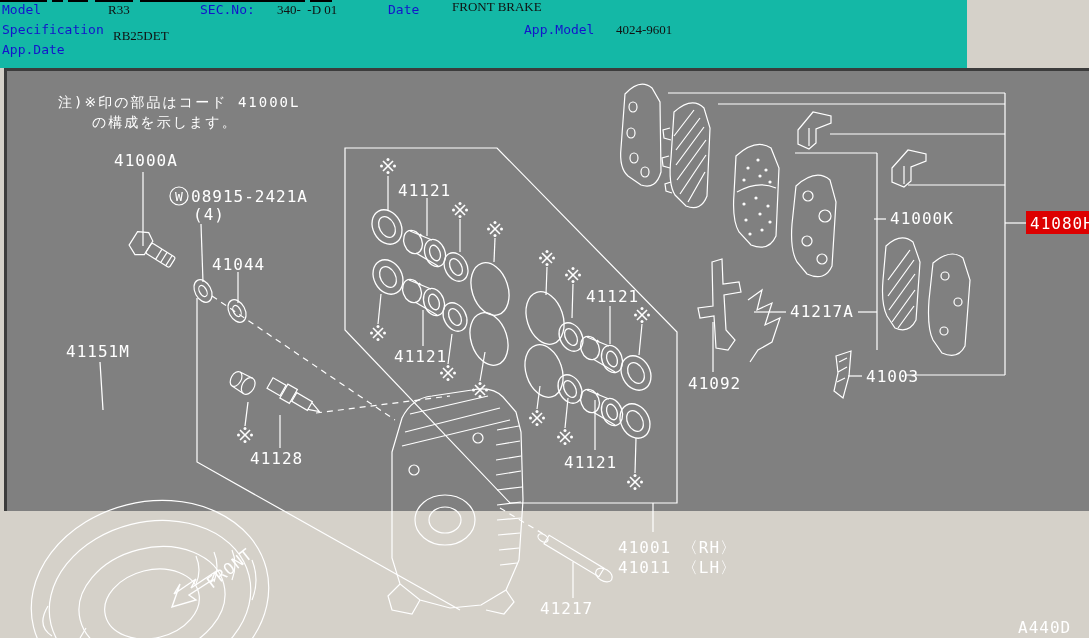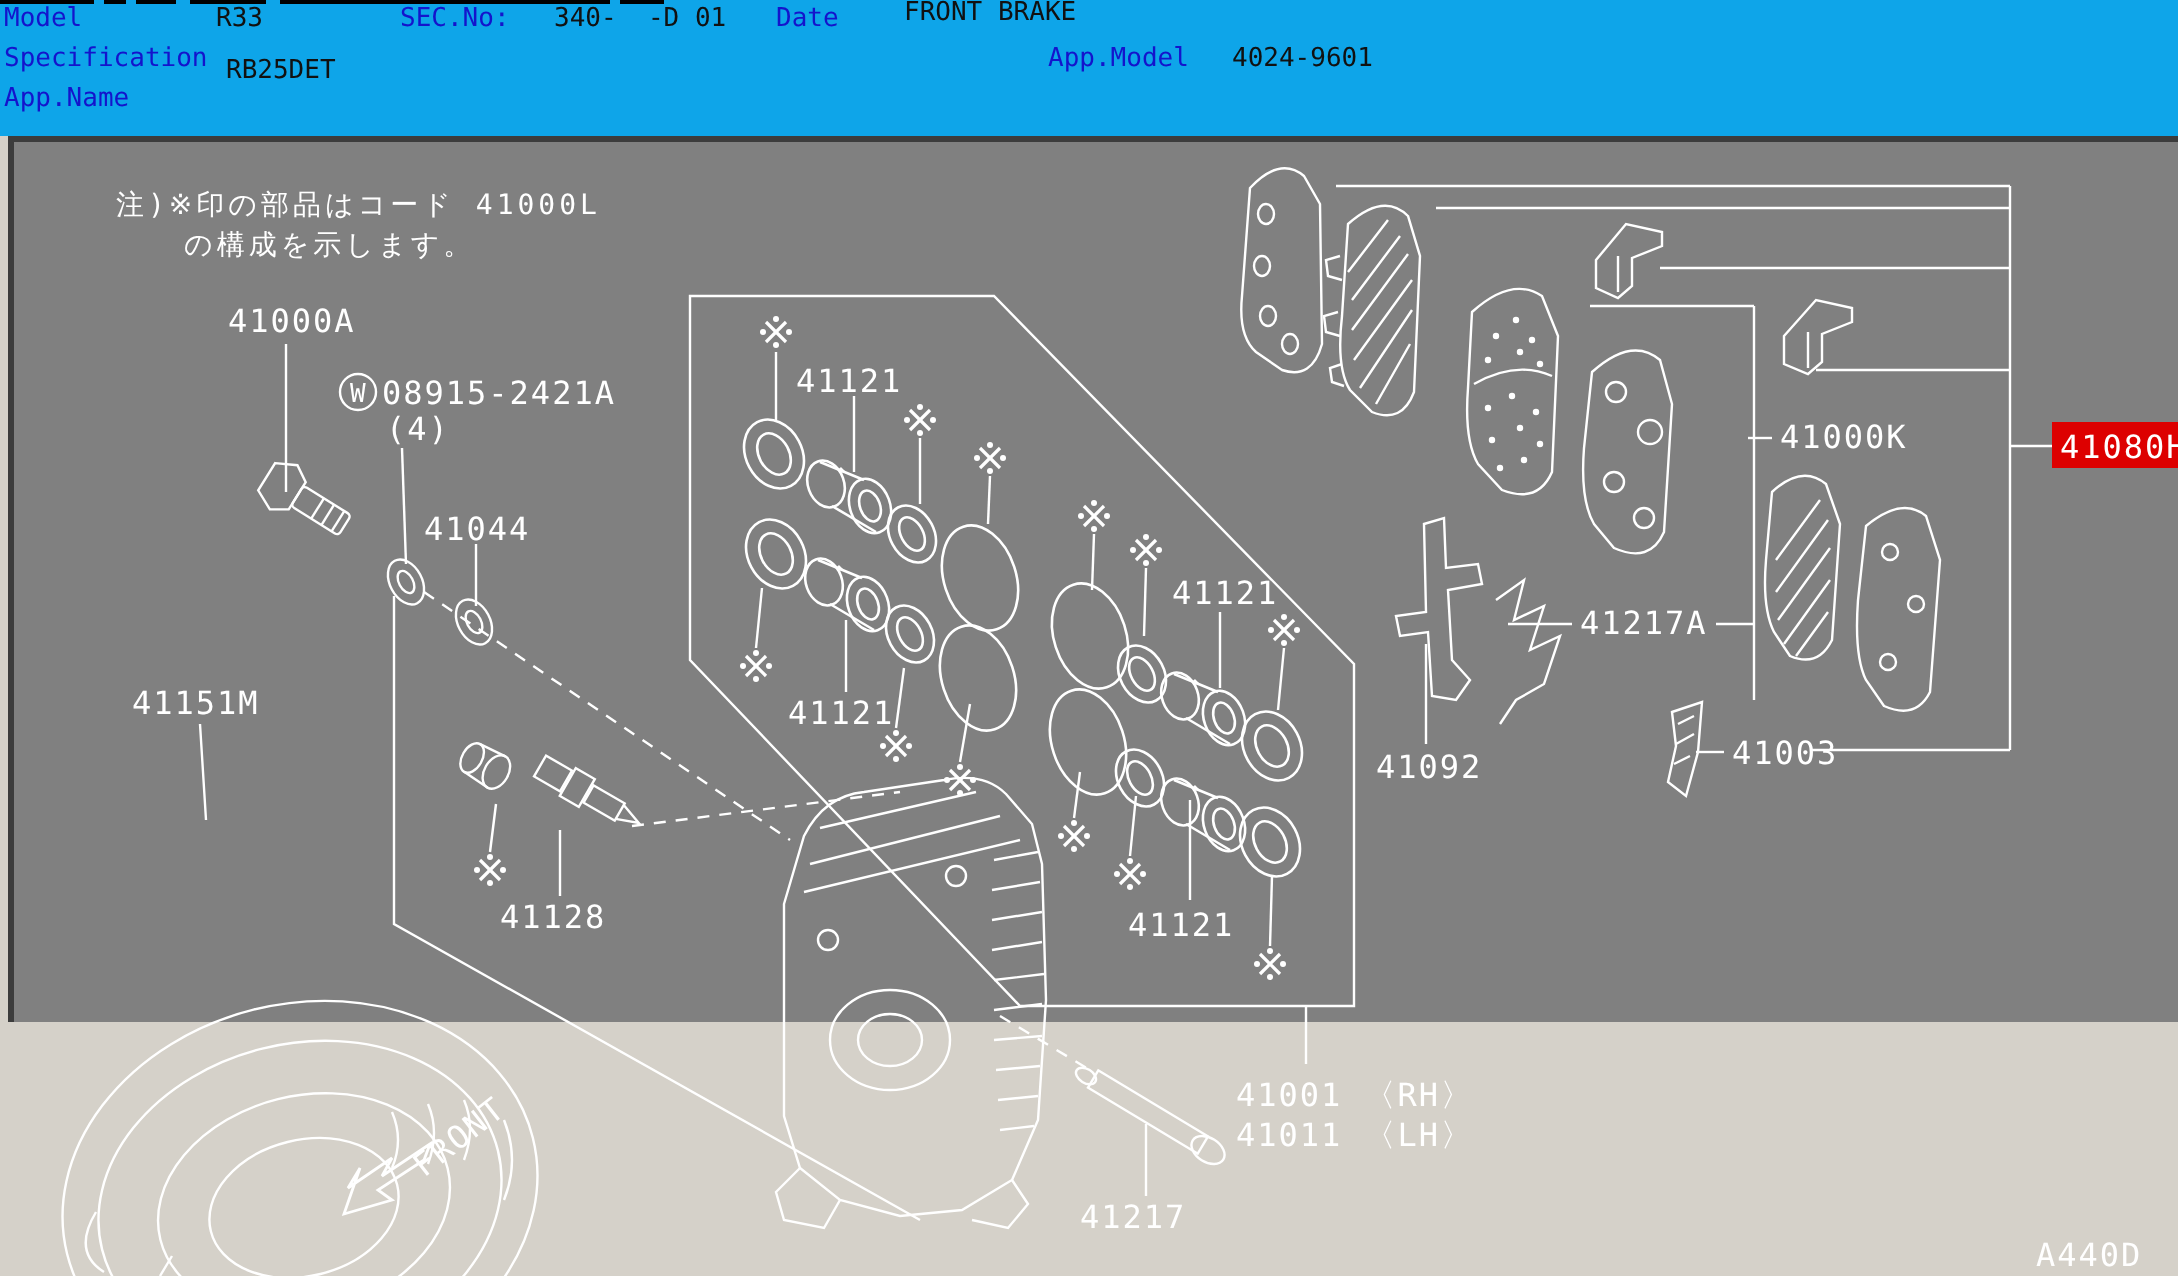--- a/index.html
+++ b/index.html
@@ -2,24 +2,24 @@
 <html><head>
 <meta charset="utf-8">
 <style>
   html,body{margin:0;padding:0;}
   body{
     width:1089px;height:638px;position:relative;overflow:hidden;
     background:#d5d1c9;
     font-family:"DejaVu Sans Mono","DejaVu Sans",monospace;
   }
   
-  .hdr{position:absolute;left:0;top:0;width:1089px;height:68px;background:#0ea5e9;}
+  .hdr{position:absolute;left:0;top:0;width:967px;height:68px;background:#14b8a6;}
   .hf{position:absolute;font-size:13px;line-height:14px;white-space:pre;}
   .hf.blue{color:#1414cc;}
-  .hf.black{color:#111;}
+  .hf.black{color:#111;font-family:Liberation Serif, serif;}
   .tick{position:absolute;top:0;height:2px;background:#000;}
   
   .diagram{
     position:absolute;left:4px;top:68px;width:1085px;height:443px;
     background:#808080;border-left:3px solid #3c3c3c;border-top:3px solid #3c3c3c;
     box-sizing:border-box;
   }
   svg text{
     font-family:"DejaVu Sans Mono","DejaVu Sans",monospace;
     fill:#ffffff;
@@ -41,21 +41,21 @@
 
   <div class="hf blue" style="left:2px;top:3px">Model</div>
   <div class="hf black" style="left:108px;top:3px">R33</div>
   <div class="hf blue" style="left:200px;top:3px">SEC.No:</div>
   <div class="hf black" style="left:277px;top:3px">340-  -D 01</div>
   <div class="hf blue" style="left:388px;top:3px">Date</div>
   <div class="hf black" style="left:452px;top:0">FRONT BRAKE</div>
   <div class="hf blue" style="left:2px;top:23px">Specification</div>
   <div class="hf blue" style="left:524px;top:23px">App.Model</div>
   <div class="hf black" style="left:616px;top:23px">4024-9601</div>
-  <div class="hf blue" style="left:2px;top:43px">App.Name</div>
+  <div class="hf blue" style="left:2px;top:43px">App.Date</div>
   <div class="hf black" style="left:113px;top:29px">RB25DET</div>
 </div>
 
 <div class="diagram">
 <svg width="1082" height="567" viewBox="7 71 1082 567">
   <defs>
     <g id="refmark" stroke="#fff" stroke-width="1.6" fill="#fff">
       <line x1="-5" y1="-5" x2="5" y2="5"></line>
           <line x1="5" y1="-5" x2="-5" y2="5"></line>
       <circle cx="0" cy="-6.5" r="1.5" stroke="none"></circle>

